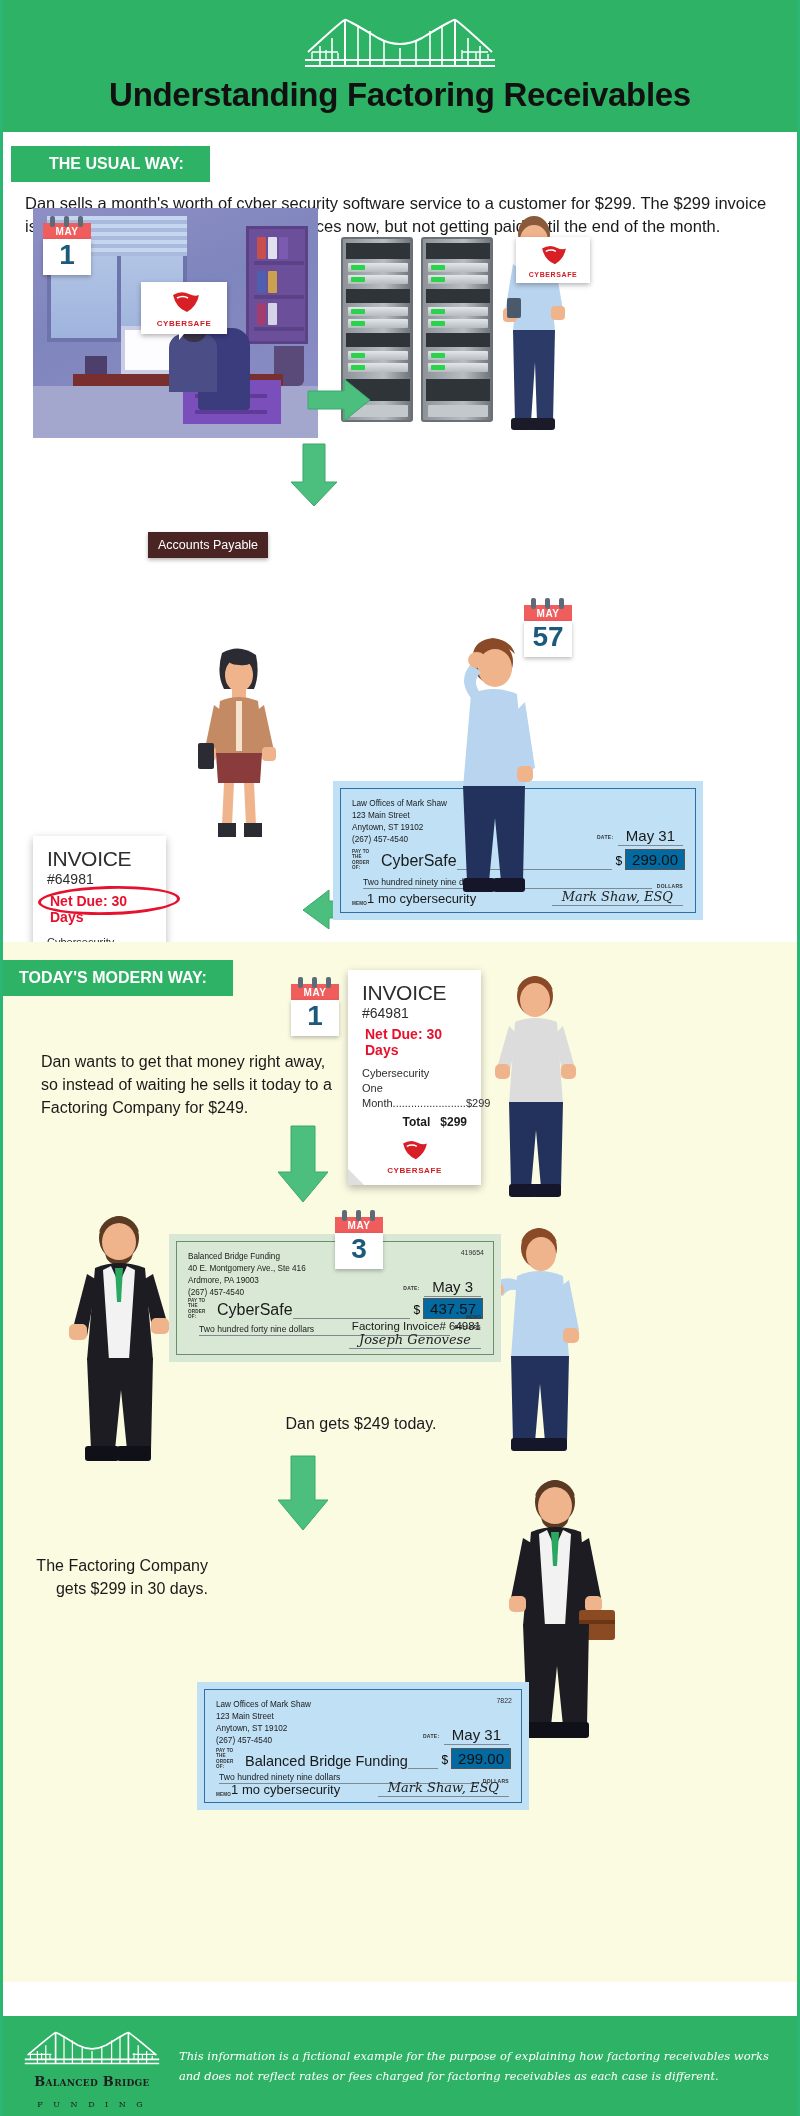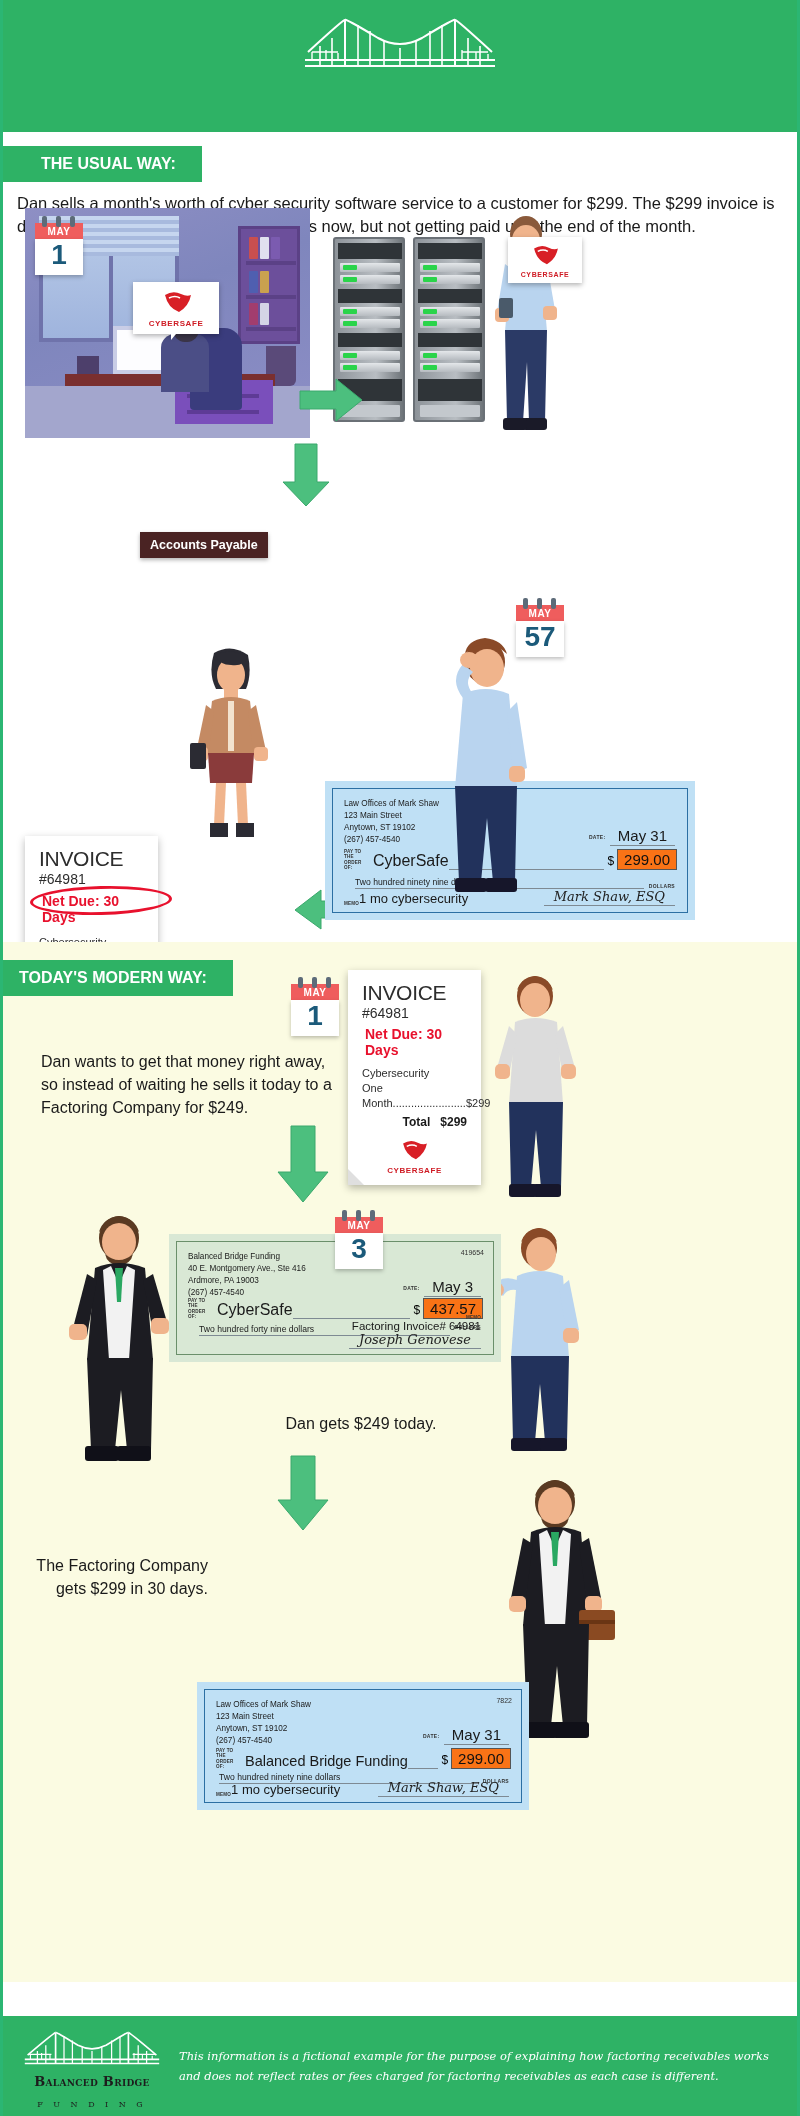--- a/index.html
+++ b/index.html
@@ -47,21 +47,21 @@
   .sec-label.modern { padding: 9px 26px 9px 16px; }
 
   .body-text {
     font-size: 16.5px;
     color: #1a1a1a;
     line-height: 1.42;
     padding: 10px 22px 0 14px;
   }
 
   
-  .panel1 { position: relative; background: #ffffff; height: 810px; }
+  .panel1 { position: relative; background: #ffffff; height: 810px; margin-left: 8px; }
   .panel2 { position: relative; background: #fbfbe2; height: 1040px; }
 
   
   .office {
     position: absolute; left: 22px; top: 76px;
     width: 285px; height: 230px;
     background: linear-gradient(160deg,#8e8fc4 0%, #7f86bd 40%, #8d8ec6 100%);
     overflow: hidden;
   }
   .off-window {
@@ -176,21 +176,21 @@
   .rack .dark {
     position:absolute; left:3px; width:64px; background:#2f3438;
   }
 
   
   .arrow { position:absolute; }
 
   
   .ap-banner {
     position:absolute; background:#4a2323; color:#fff; font-size:12.5px;
-    font-weight:bold; padding:6px 10px; box-shadow:0 2px 4px rgba(0,0,0,.3);
+    font-weight:normal; padding:6px 10px; box-shadow:0 2px 4px rgba(0,0,0,.3);
   }
 
   
   .woman { position:absolute; left:185px; top:515px; width:86px; height:195px; }
 
   
   .invoice {
     position:absolute; background:#fff; box-shadow:0 3px 8px rgba(0,0,0,.28);
     padding:12px 14px 10px;
   }
@@ -225,21 +225,21 @@
   .chk-addr { font-size:8.2px; color:#1a1a1a; line-height:1.45; }
   .chk-no { position:absolute; right:9px; top:7px; font-size:7px; color:#333; }
   .chk-date-row { position:absolute; right:10px; }
   .chk-date-lbl { font-size:5px; font-weight:bold; color:#333; vertical-align:2px; letter-spacing:.3px;}
   .chk-date-val { font-size:15px; color:#1a1a1a; border-bottom:1px solid #7e8a93; padding:0 8px 1px;text-align:right; }
   .chk-payrow { position:absolute; left:11px; right:10px; }
   .chk-pay-lbl { font-size:4.6px; font-weight:bold; color:#333; line-height:1.15; display:inline-block; vertical-align:3px; letter-spacing:.2px;}
   .chk-payee { font-size:16px; color:#1a1a1a; display:inline-block; padding-left:3px;}
   .chk-payline { border-bottom:1px solid #7e8a93; flex:1; }
   .chk-amt-box {
-    background:#f97316; border:1px solid #555; font-size:15px; padding:1px 6px;
+    background:#0369a1; border:1px solid #555; font-size:15px; padding:1px 6px;
     display:inline-block; color:#111;
   }
   .chk-words { font-size:8.6px; color:#1a1a1a; border-bottom:1px solid #7e8a93; }
   .chk-dollars-lbl { font-size:5px; font-weight:bold; color:#333; letter-spacing:.3px;}
   .chk-memo-lbl { font-size:4.6px; font-weight:bold; color:#333; letter-spacing:.2px;}
   .chk-memo { font-size:13px; color:#1a1a1a; }
   .chk-sign {
     font-family:"DejaVu Serif", serif; font-style:italic; font-size:13px;
     color:#222; border-bottom:1px solid #7e8a93; padding:0 10px 1px;
   }
@@ -283,20 +283,21 @@
           <path d="M5 58 L195 58 M5 52 L195 52"></path>
           <path d="M20 58 L20 38 M32 58 L32 30 M58 58 L58 17 M70 58 L70 23
                    M84 58 L84 32 M100 58 L100 40 M116 58 L116 32 M130 58 L130 23
                    M142 58 L142 17 M168 58 L168 30 M180 58 L180 38" stroke-width="1.6"></path>
           <path d="M12 52 L12 44 M26 52 L26 42 M38 52 L38 45 M162 52 L162 42
                    M176 52 L176 44 M188 52 L188 46" stroke-width="1.4"></path>
           <path d="M12 44 L38 44 M162 44 L188 44" stroke-width="1.4"></path>
         </g>
       </svg>
     </span>
+    <div class="header-title">Understanding Factoring Receivables</div>
   </div>
 
   <div class="panel1">
 
     <div style="padding-top:14px;">
       <span class="sec-label">THE USUAL WAY:</span>
     </div>
     <div class="body-text">Dan sells a month's worth of cyber security software service to a customer for $299. The $299 invoice is due in 30 days. Dan is providing services now, but not getting paid until the end of the month.</div>
 
     <div class="office">

